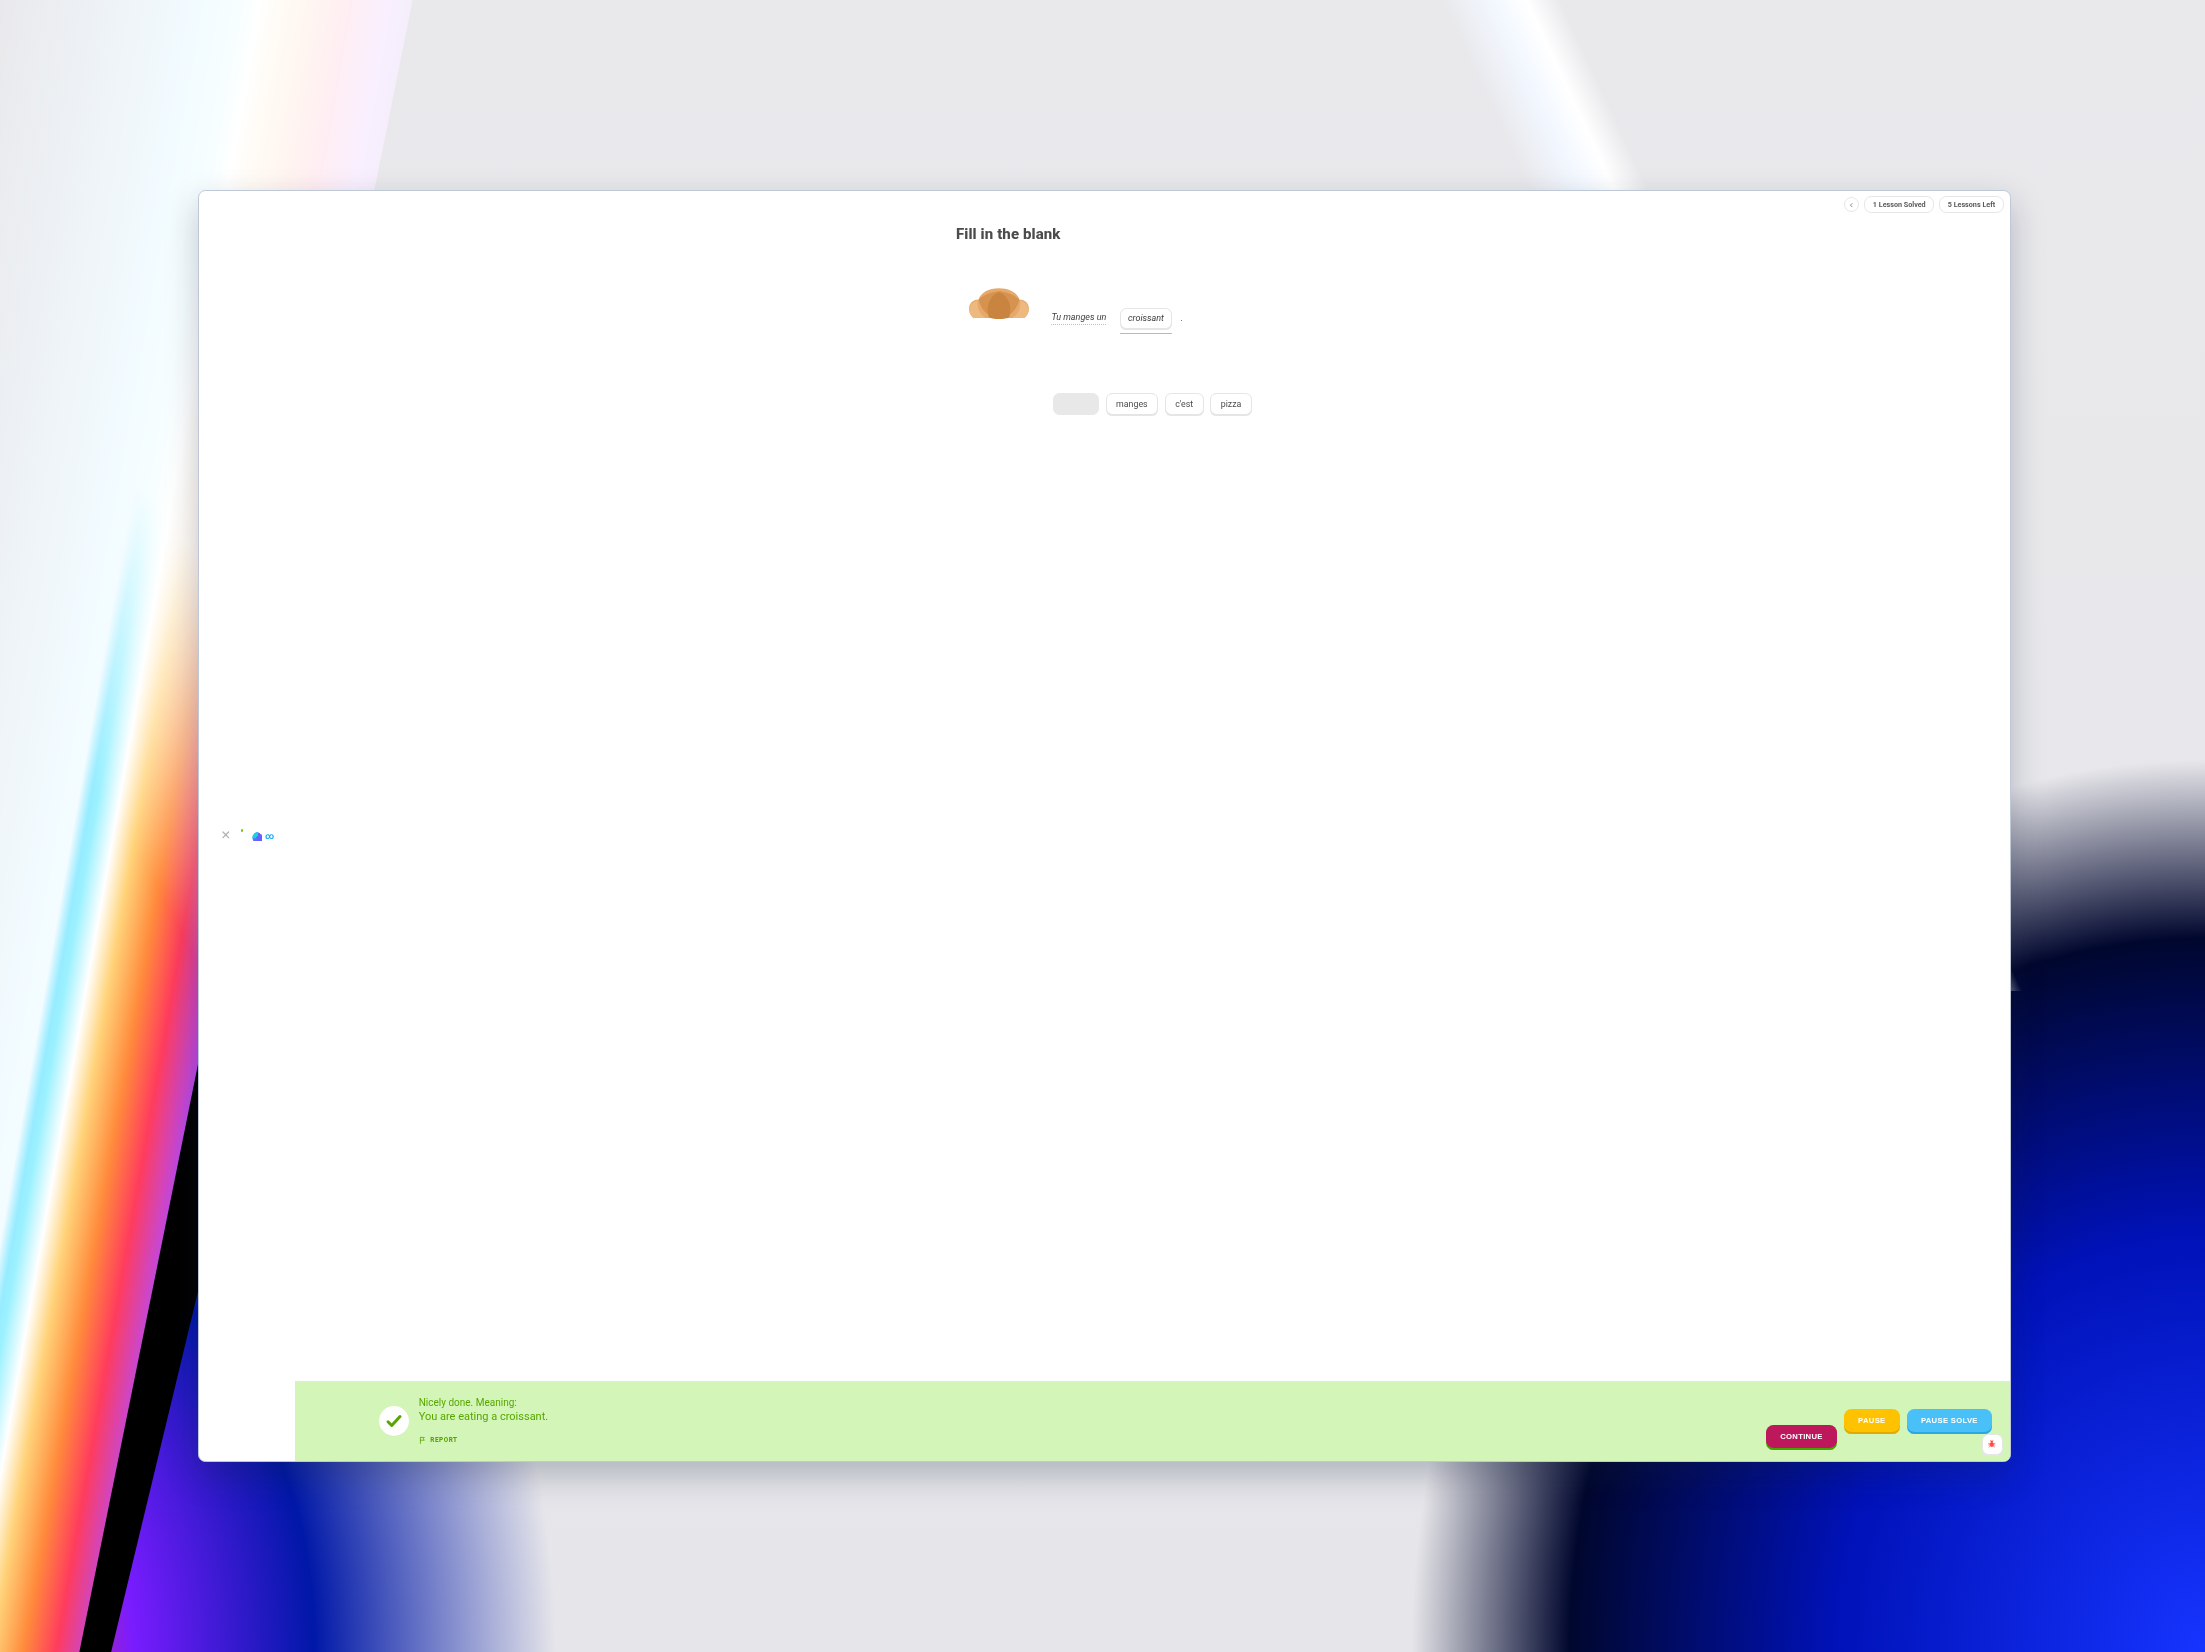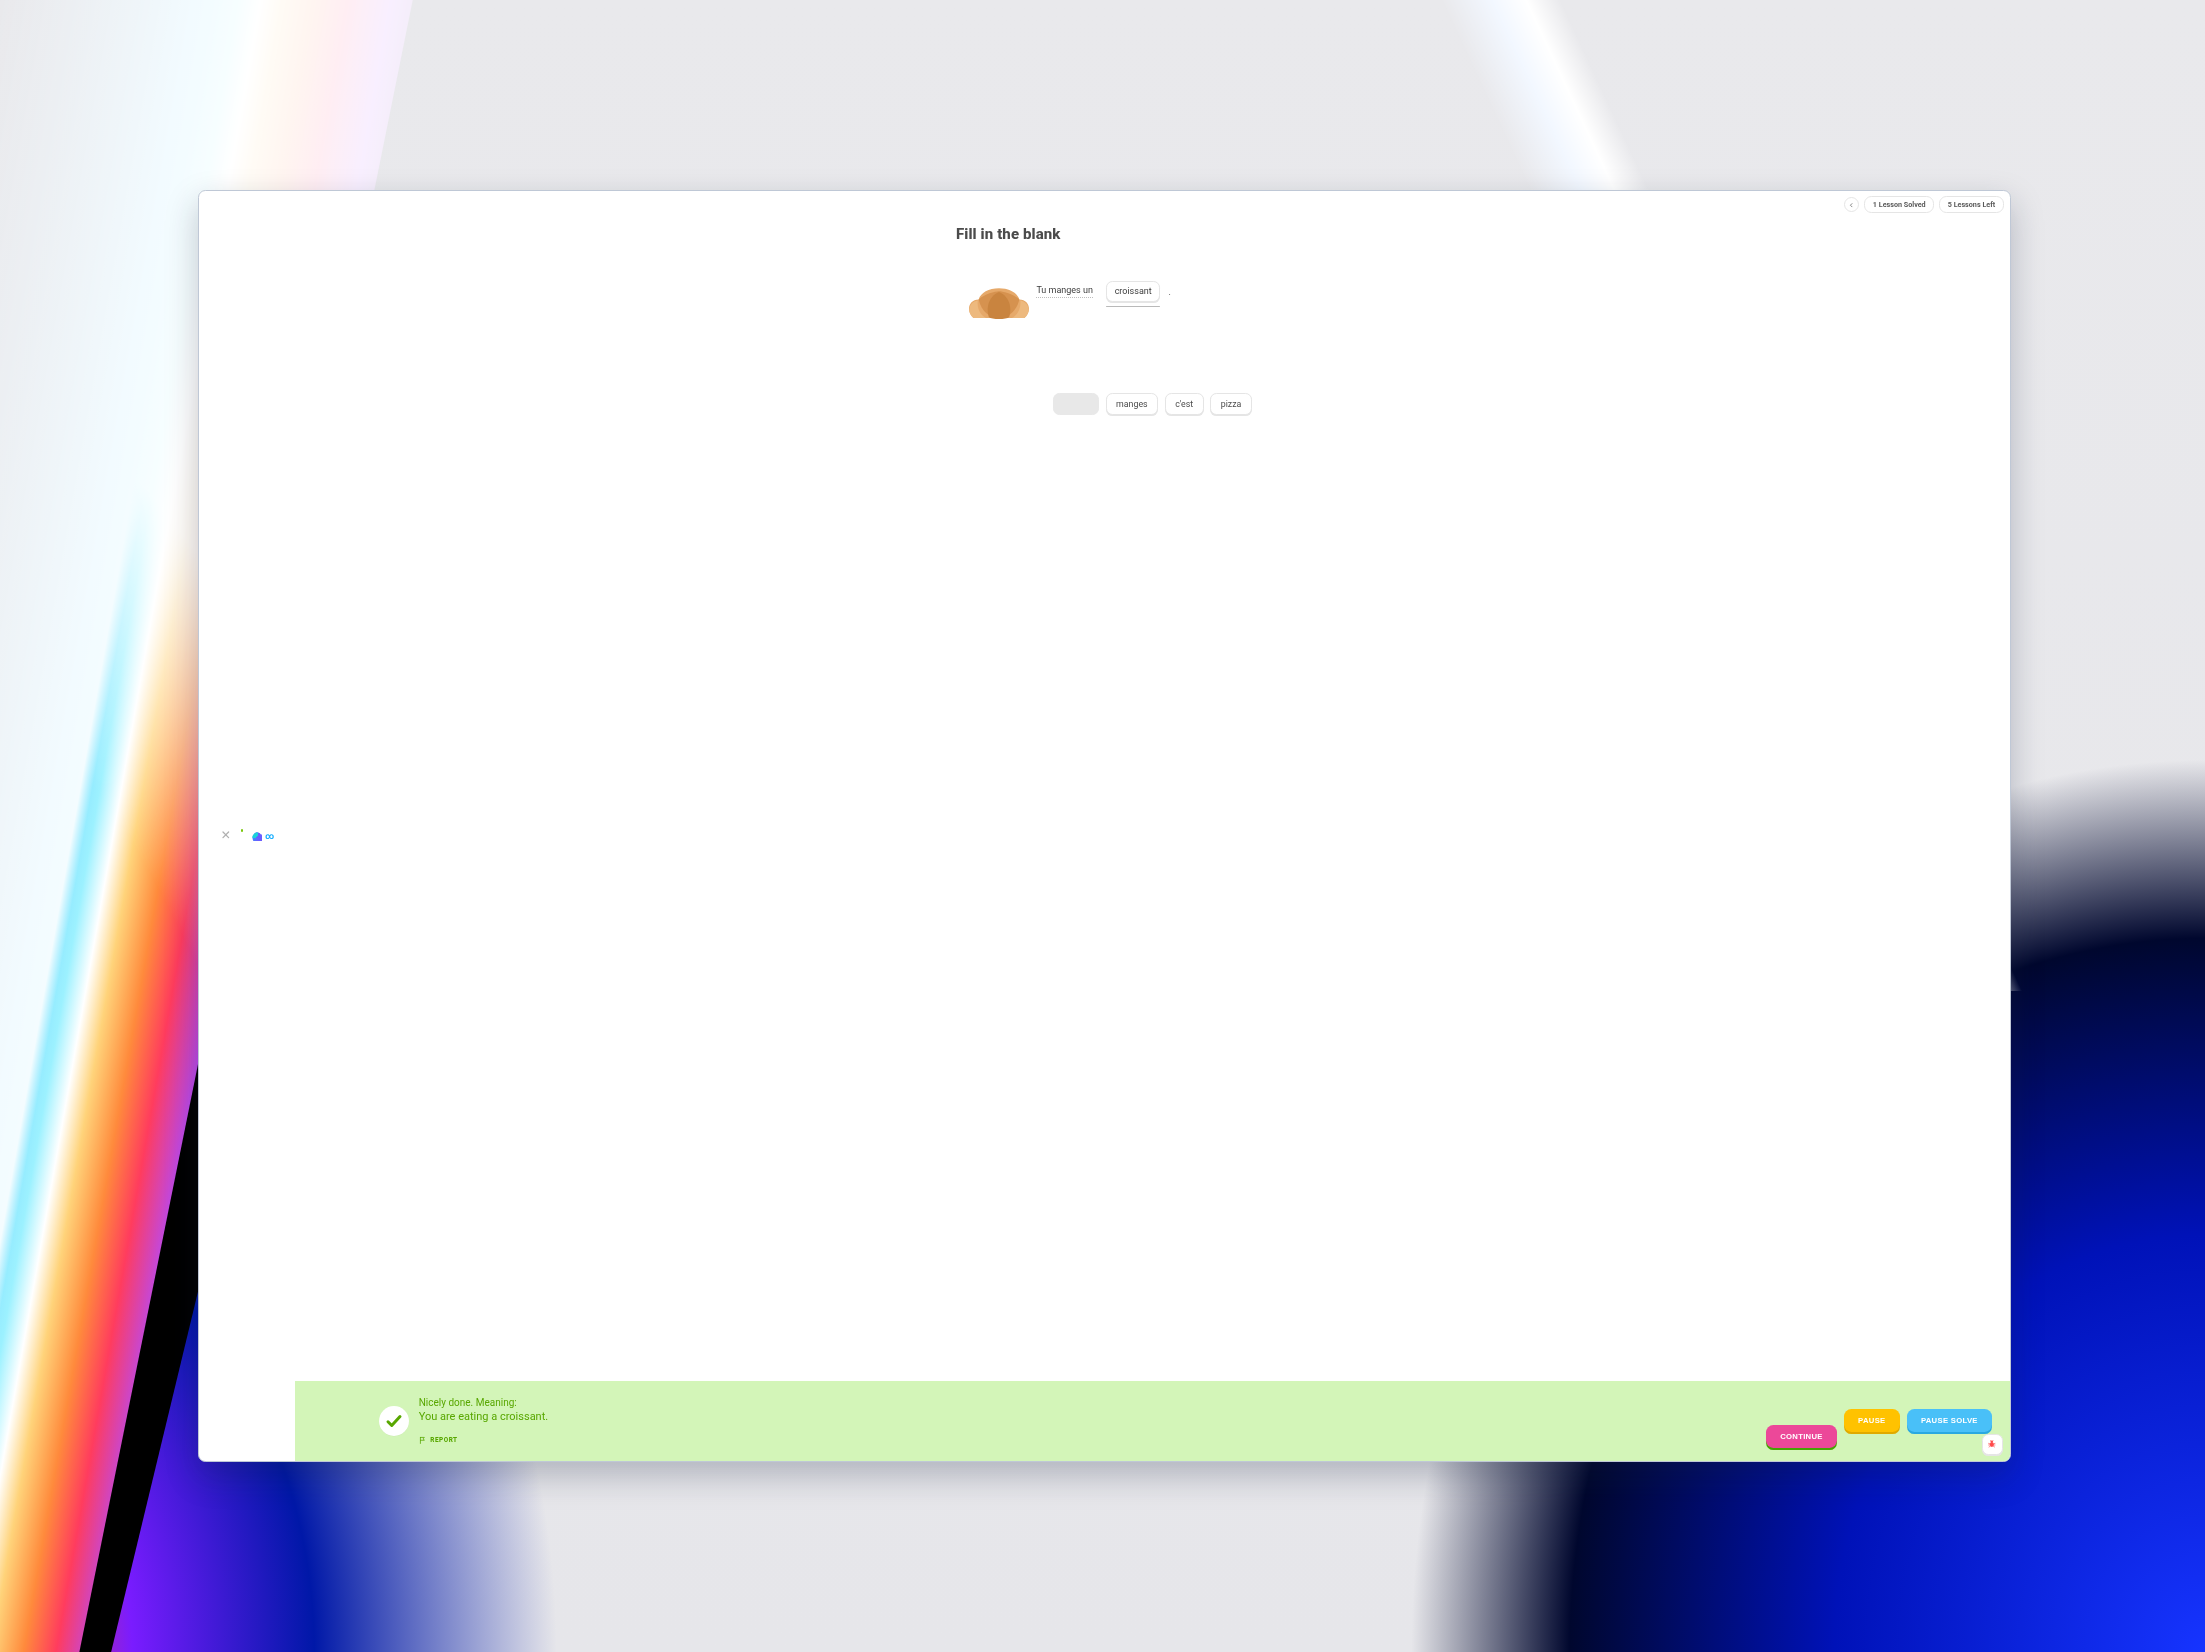--- a/index.html
+++ b/index.html
@@ -123,22 +123,23 @@
     width: 62%;
     max-width: 393px;
     margin: 0 auto;
   }
   .question h1 {
     color:#4b4b4b; font-size:15px; font-weight:800; letter-spacing:0.1px;
     margin-bottom: 38px;
   }
 
   .sentence-area {
-    display:flex; align-items:flex-start; 
+    display:flex; align-items:flex-end; gap:15px;
     padding-left: 6.4px;
+    font-style: italic;
   }
   .croissant { width:74px; height:48px; flex:0 0 auto; }
 
   .sentence {
     display:flex; align-items:center; gap:5.3px;
     color:#3c3c3c; font-size:9px;
   }
   .sentence .txt { border-bottom: 1.1px dotted #bdbdbd; padding-bottom:1.6px; }
   .blank-filled {
     background:#fff; border:1.1px solid #e5e5e5; border-radius:6.4px;
@@ -193,21 +194,21 @@
 
   .footer-right {
     margin-left:auto; display:flex; gap:7.4px; align-items:center; padding-right:3.2px;
   }
   .btn {
     border:none; border-radius:7.4px;
     padding: 7px 14px 7.4px;
     font-weight:800; font-size:7.7px; letter-spacing:0.3px;
     color:#fff; cursor:pointer;
   }
-  .btn.green { background:#ec4899; box-shadow: 0 2.1px 0 #46a302; margin-top: 32px; }
+  .btn.green { background:#be185d; box-shadow: 0 2.1px 0 #46a302; margin-top: 32px; }
   .btn.yellow{ background:#ffc200; box-shadow: 0 2.1px 0 #e0aa00; }
   .btn.blue  { background:#49c0f8; box-shadow: 0 2.1px 0 #2aa8e0; }
 
   .bug-fab {
     position:absolute; right:7.4px; bottom:6.4px;
     width:21px; height:21px; border-radius:6.4px;
     background:#fff; border:1.1px solid #e5e5e5;
     display:flex; align-items:center; justify-content:center;
     box-shadow: 0 1.1px 0 #e5e5e5;
   }

